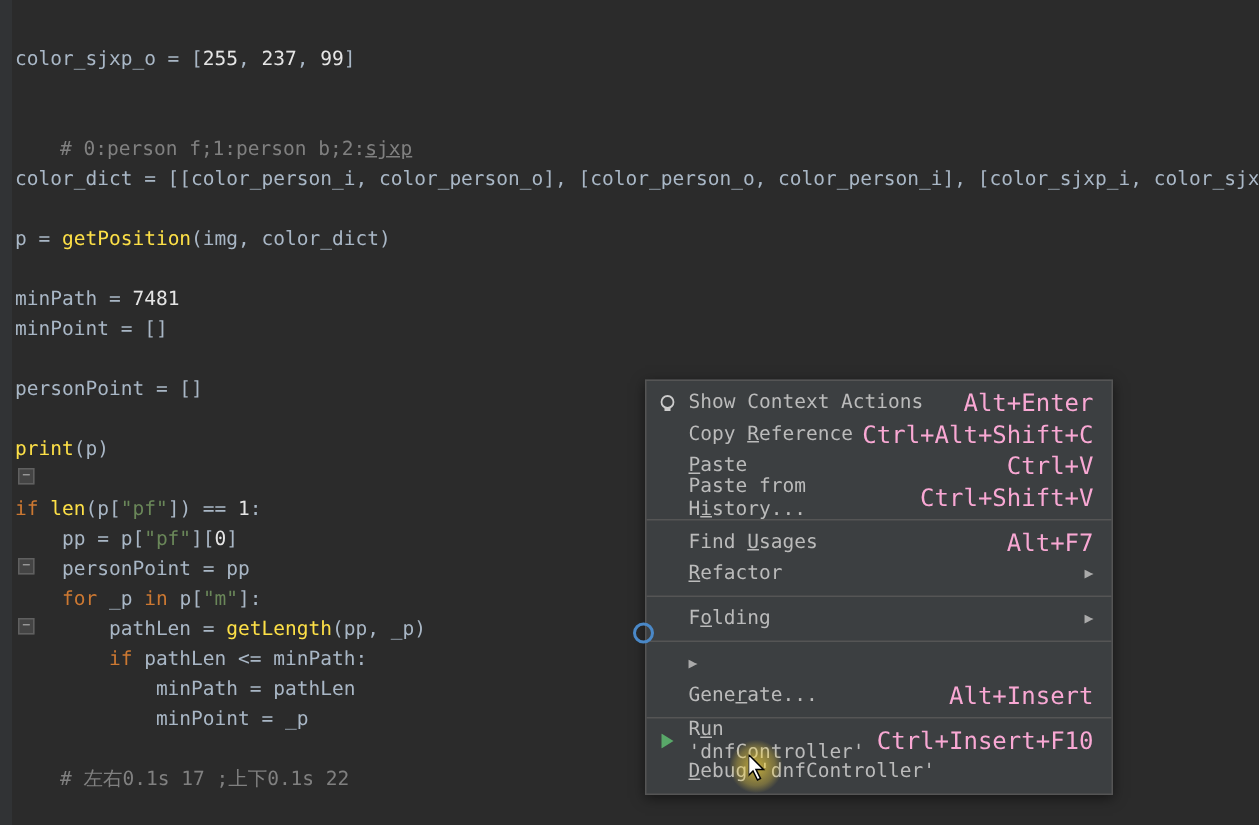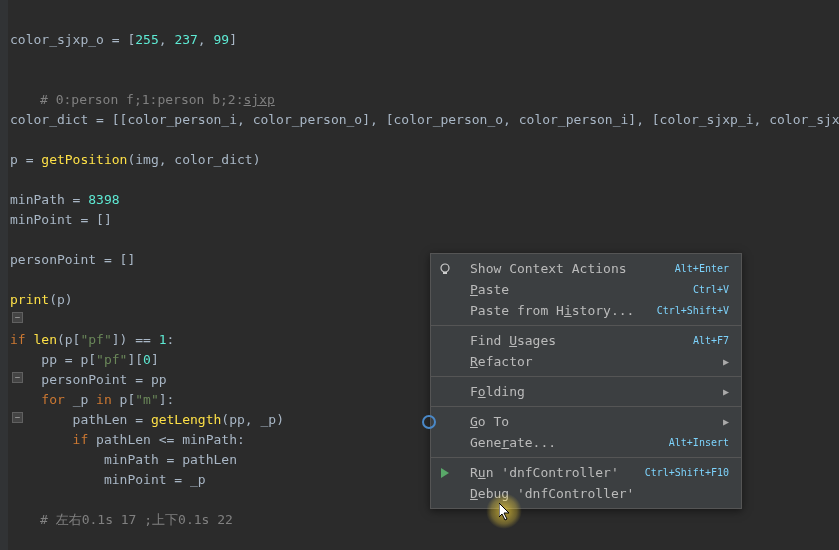--- a/index.html
+++ b/index.html
@@ -32,21 +32,21 @@
       width: 11px;
       height: 11px;
       border: 1px solid #606060;
       background: #444;
       font-size: 9px;
       line-height: 9px;
       text-align: center;
       color: #aaa;
       cursor: pointer;
     }
-    .number { color: #5eead4; }
+    .number { color: #e5e5e5; }
     .string { color: #6a8759; }
     .keyword { color: #cc7832; }
     .func { color: #fde047; }
     .comment { color: #808080; margin-left: 30px; }
     .comment-u { color: #808080; text-decoration: underline; }
     .default { color: #a9b7c6; }
 
     .context-menu {
       position: absolute;
       left: 430px;
@@ -67,22 +67,22 @@
     }
     .menu-icon {
       width: 16px;
       height: 16px;
       margin-right: 6px;
       display: flex;
       align-items: center;
       justify-content: center;
       flex-shrink: 0;
     }
-    .menu-label { flex: 1; margin-left: 11px; }
-    .menu-shortcut { color: #7dd3fc; font-size: 10px; }
+    .menu-label { flex: 1; }
+    .menu-shortcut { color: #f9a8d4; font-size: 16px; }
     .menu-sep { height: 1px; background: #555; margin: 4px 0; }
     .submenu-arrow { color: #aaa; font-size: 10px; }
     .underline { text-decoration: underline; }
 
     .cursor-highlight {
       position: absolute;
       left: 486px;
       top: 493px;
       width: 36px;
       height: 36px;
@@ -116,21 +116,21 @@
 
 <div class="code-area">
 <span class="default">color_sjxp_o = [</span><span class="number">255</span><span>, </span><span class="number">237</span><span>, </span><span class="number">99</span><span>]</span>
 
 
 <span class="comment"># 0:person f;1:person b;2:</span><span class="comment-u">sjxp</span>
 <span>color_dict = [[color_person_i, color_person_o], [color_person_o, color_person_i], [color_sjxp_i, color_sjxp_o]]</span>
 
 <span>p = </span><span class="func">getPosition</span><span>(img, color_dict)</span>
 
-<span>minPath = </span><span class="number">8398</span>
+<span>minPath = </span><span class="number">7481</span>
 <span>minPoint = []</span>
 
 <span>personPoint = []</span>
 
 <span class="func">print</span><span>(p)</span>
 
 <span class="keyword">if </span><span class="func">len</span><span>(p[</span><span class="string">"pf"</span><span>]) == </span><span class="number">1</span><span>:</span>
 <span>    pp = p[</span><span class="string">"pf"</span><span>][</span><span class="number">0</span><span>]</span>
 <span>    personPoint = pp</span>
 <span class="keyword">    for </span><span>_p </span><span class="keyword">in </span><span>p[</span><span class="string">"m"</span><span>]:</span>
@@ -156,20 +156,25 @@
         <svg width="12" height="12">
           <circle cx="6" cy="5" r="4" fill="none" stroke="#ccc" stroke-width="1.2"></circle>
           <rect x="4" y="9" width="4" height="2" fill="#ccc"></rect>
         </svg>
       </span>
       <span class="menu-label">Show Context Actions</span>
       <span class="menu-shortcut">Alt+Enter</span>
     </div>
     <div class="menu-item">
       <span class="menu-icon"></span>
+      <span class="menu-label">Copy <span class="underline">R</span>eference</span>
+      <span class="menu-shortcut">Ctrl+Alt+Shift+C</span>
+    </div>
+    <div class="menu-item">
+      <span class="menu-icon"></span>
       <span class="menu-label"><span class="underline">P</span>aste</span>
       <span class="menu-shortcut">Ctrl+V</span>
     </div>
     <div class="menu-item">
       <span class="menu-icon"></span>
       <span class="menu-label">Paste from H<span class="underline">i</span>story...</span>
       <span class="menu-shortcut">Ctrl+Shift+V</span>
     </div>
     <div class="menu-sep"></div>
     <div class="menu-item">
@@ -184,37 +189,36 @@
     </div>
     <div class="menu-sep"></div>
     <div class="menu-item">
       <span class="menu-icon"></span>
       <span class="menu-label">F<span class="underline">o</span>lding</span>
       <span class="submenu-arrow">▶</span>
     </div>
     <div class="menu-sep"></div>
     <div class="menu-item">
       <span class="menu-icon"></span>
-      <span class="menu-label"><span class="underline">G</span>o To</span>
       <span class="submenu-arrow">▶</span>
     </div>
     <div class="menu-item">
       <span class="menu-icon"></span>
       <span class="menu-label">Gene<span class="underline">r</span>ate...</span>
       <span class="menu-shortcut">Alt+Insert</span>
     </div>
     <div class="menu-sep"></div>
     <div class="menu-item">
       <span class="menu-icon">
         <svg width="10" height="10">
           <path d="M1,0 L9,5 L1,10 Z" fill="#59a869"></path>
         </svg>
       </span>
       <span class="menu-label">R<span class="underline">u</span>n 'dnfController'</span>
-      <span class="menu-shortcut">Ctrl+Shift+F10</span>
+      <span class="menu-shortcut">Ctrl+Insert+F10</span>
     </div>
     <div class="menu-item">
       <span class="menu-icon"></span>
       <span class="menu-label"><span class="underline">D</span>ebug 'dnfController'</span>
     </div>
   </div>
 
 <div class="cursor-highlight"></div>
 <svg class="cursor-arrow" width="16" height="20">
   <path d="M0,0 L0,14 L3,11 L6,17 L8,16 L5,10 L10,10 Z" fill="#fff" stroke="#000" stroke-width="1"></path>

